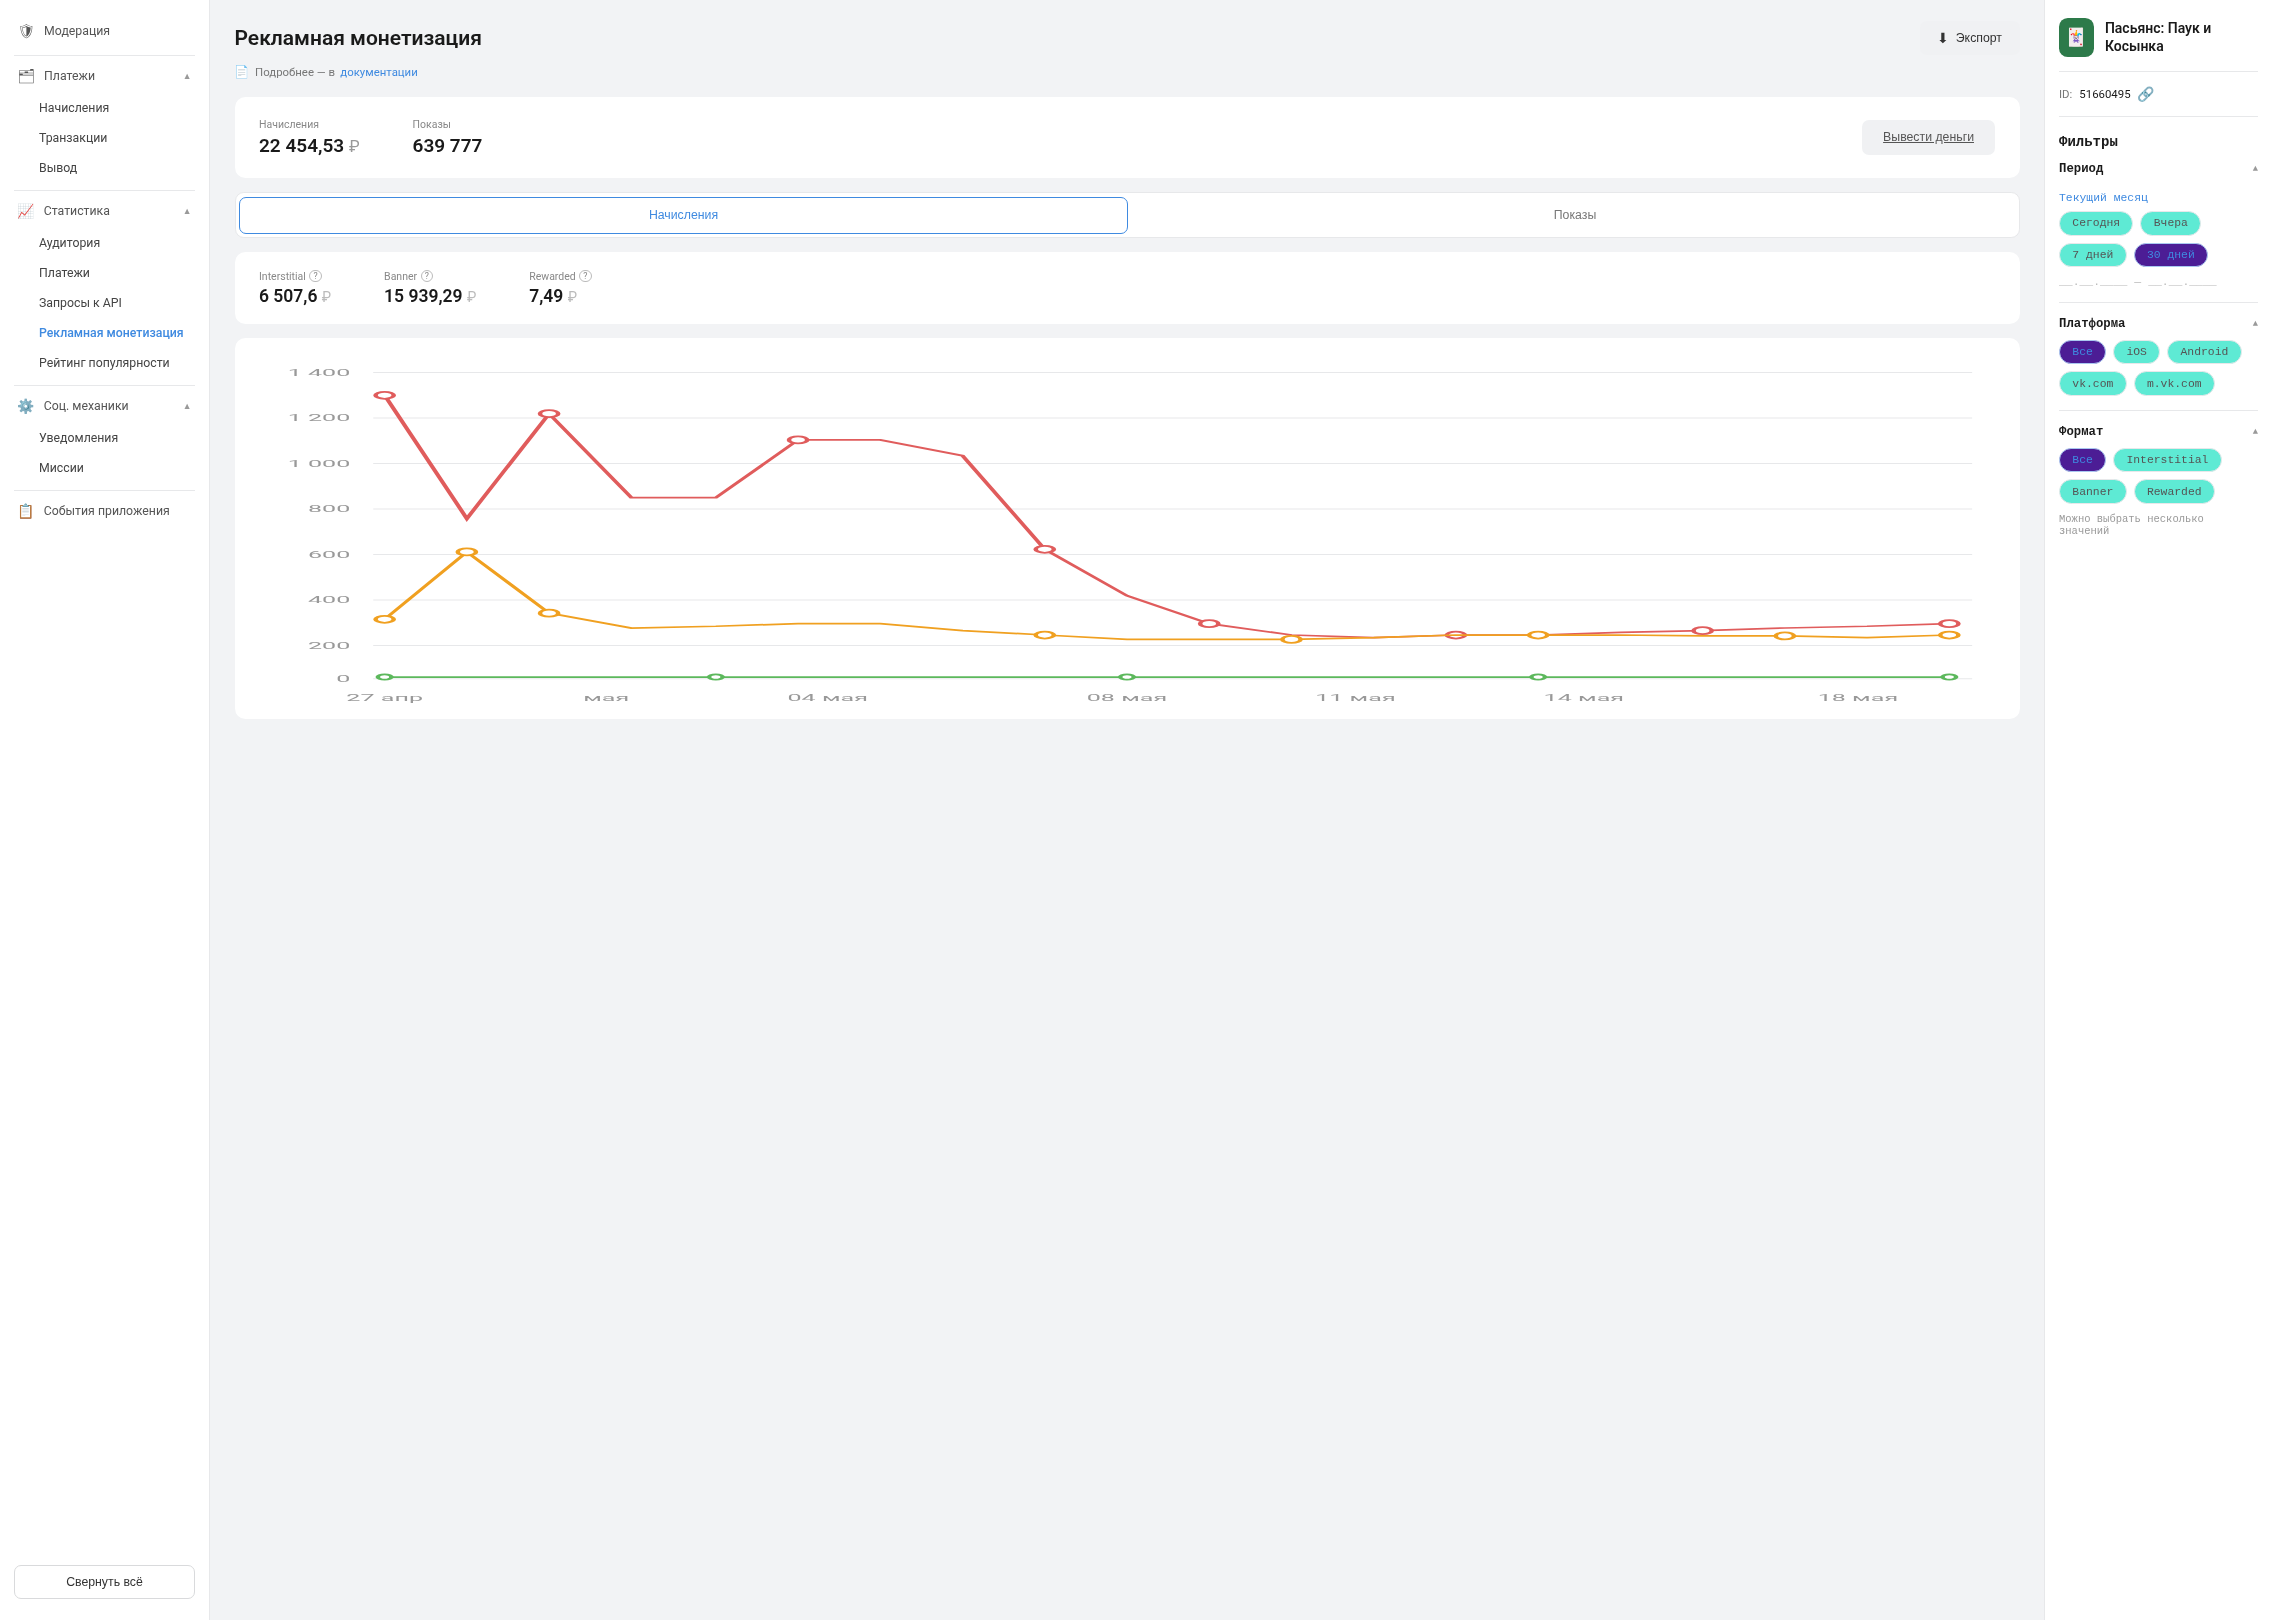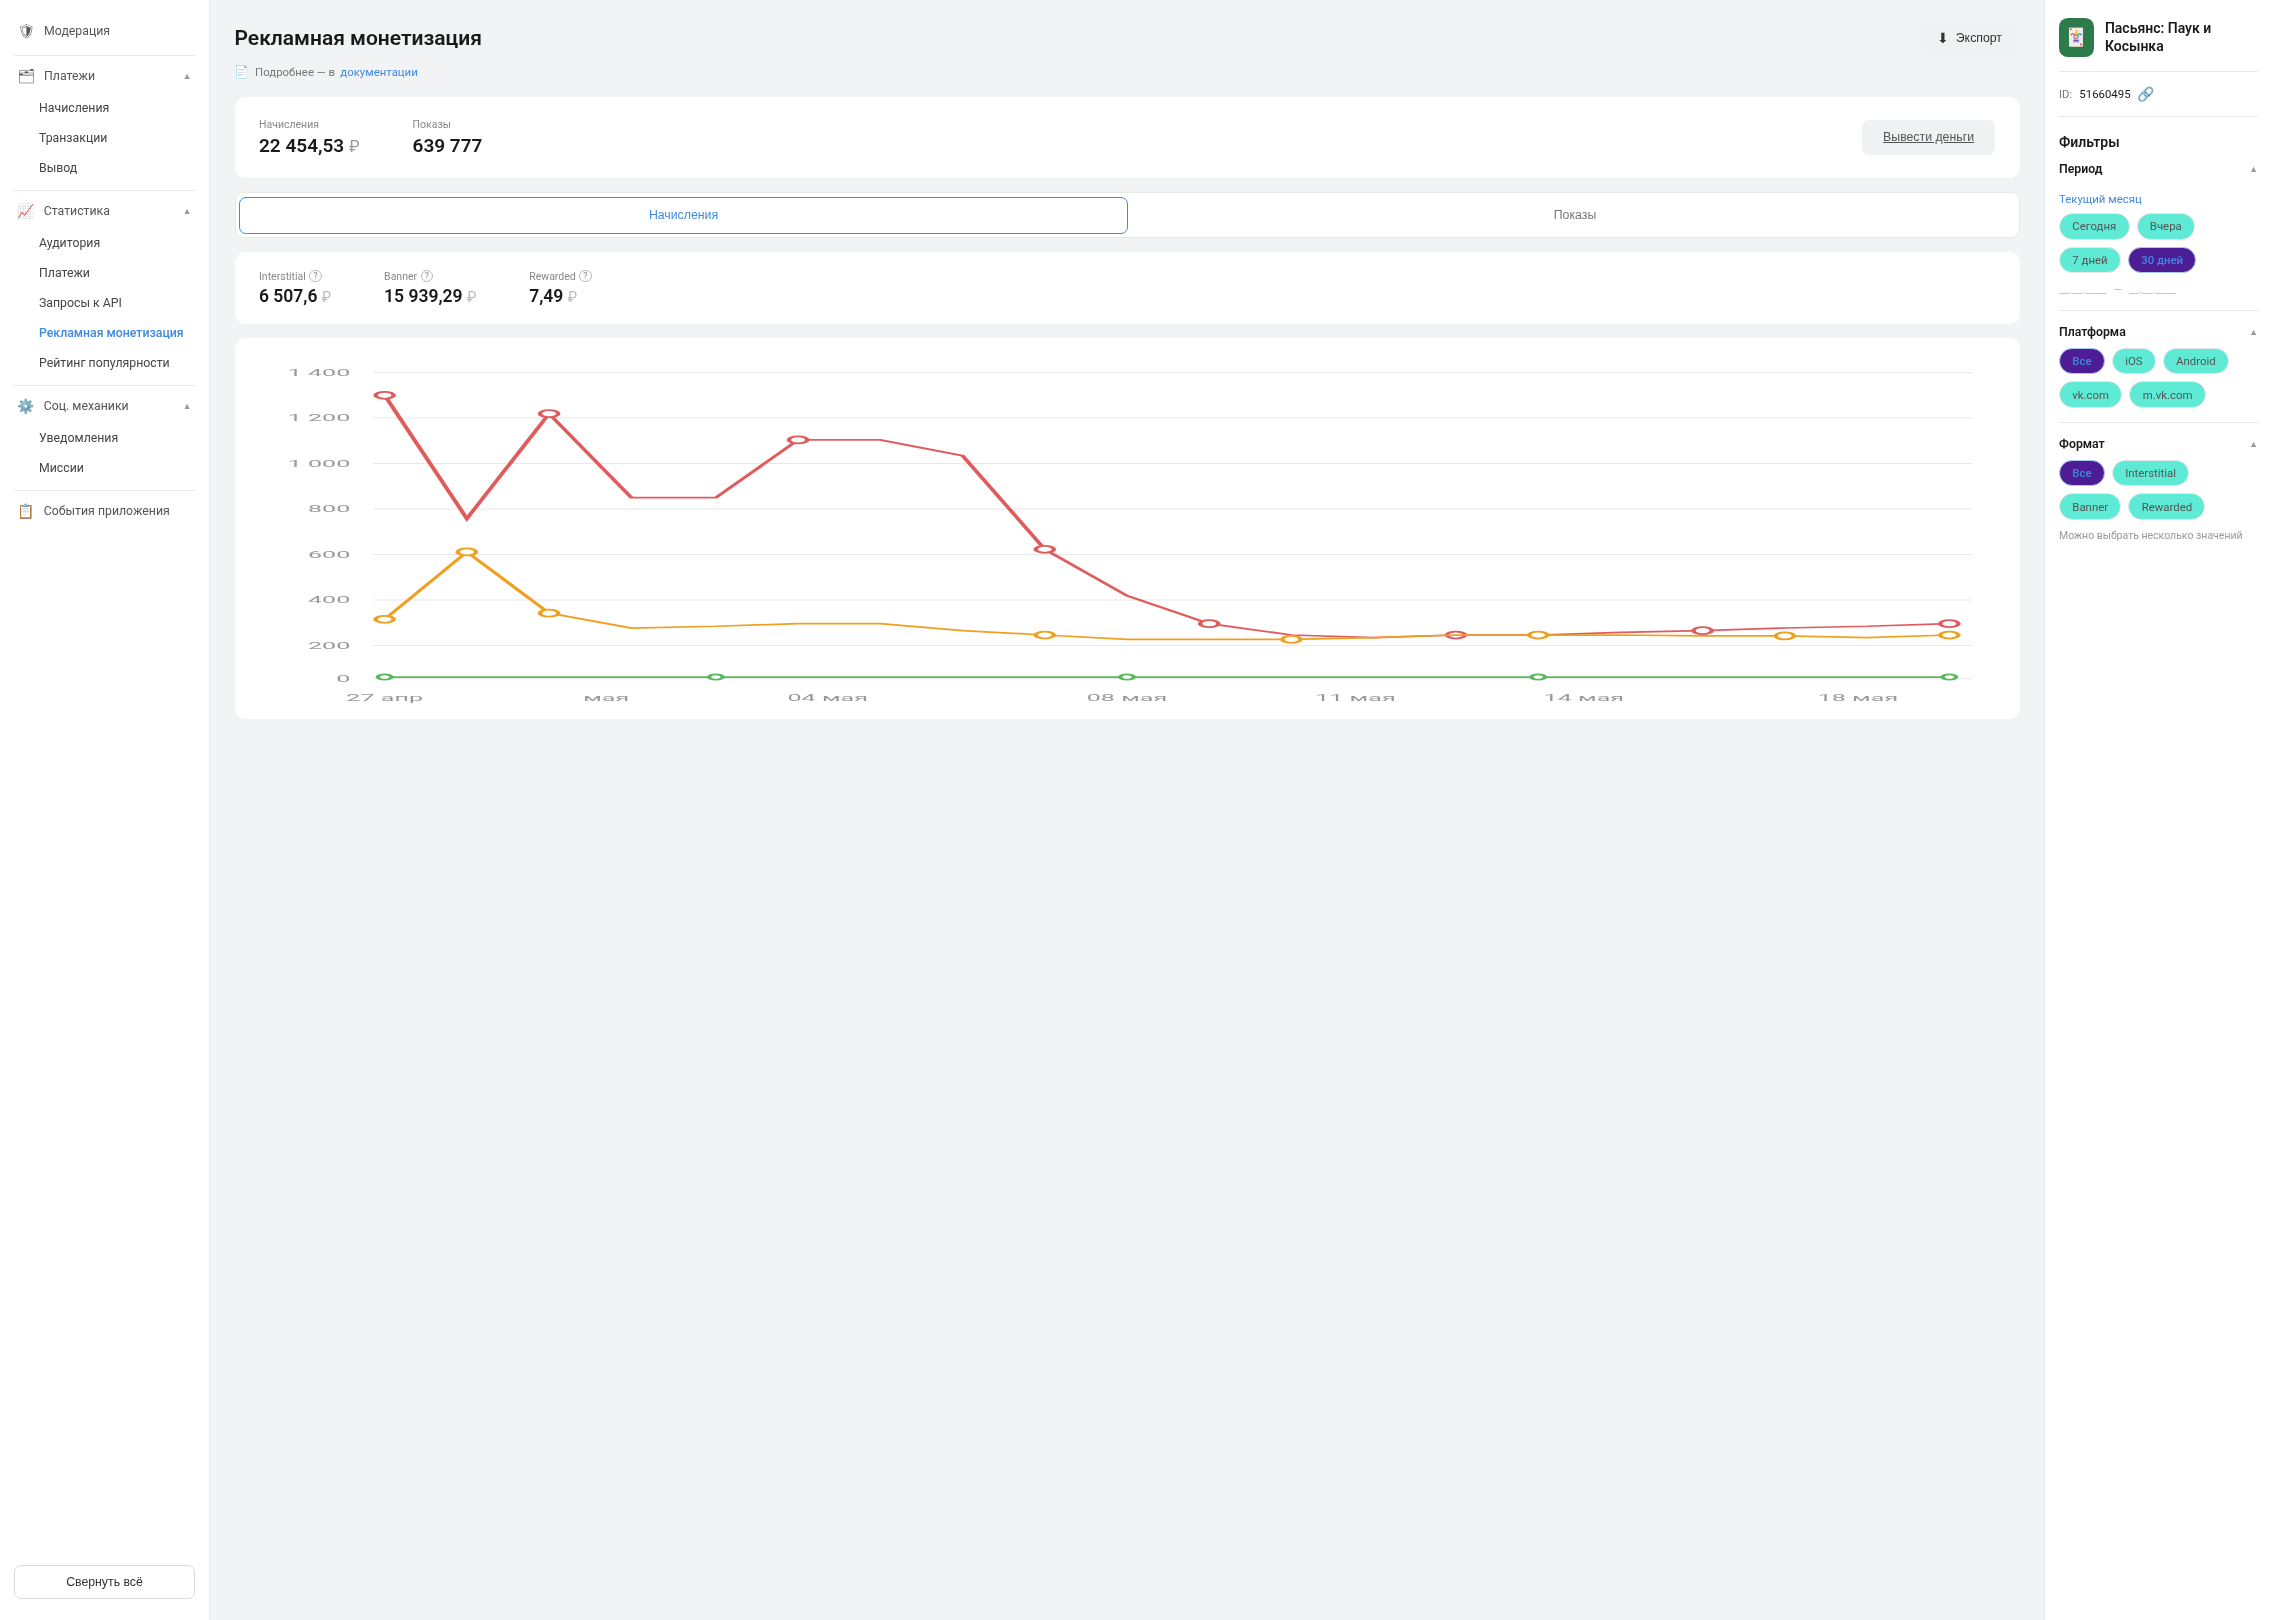--- a/index.html
+++ b/index.html
@@ -317,20 +317,21 @@
     }
 
     .copy-icon {
       color: #bbb;
       cursor: pointer;
       font-size: 14px;
     }
 
     .filter-section {
       margin-bottom: 17.5px;
+      font-family: Liberation Mono, monospace;
     }
 
     .filter-section-title {
       font-size: 14px;
       font-weight: 600;
       color: #1a1a1a;
       margin-bottom: 12.3px;
     }
 
     .filter-subsection-title {

